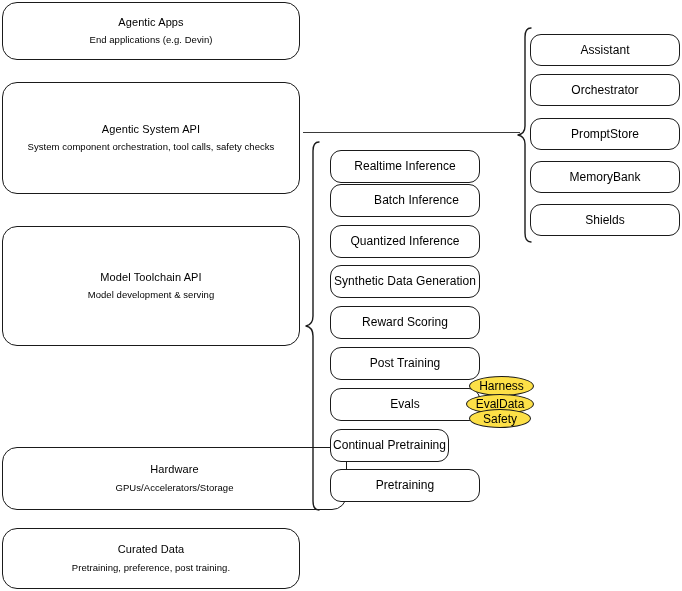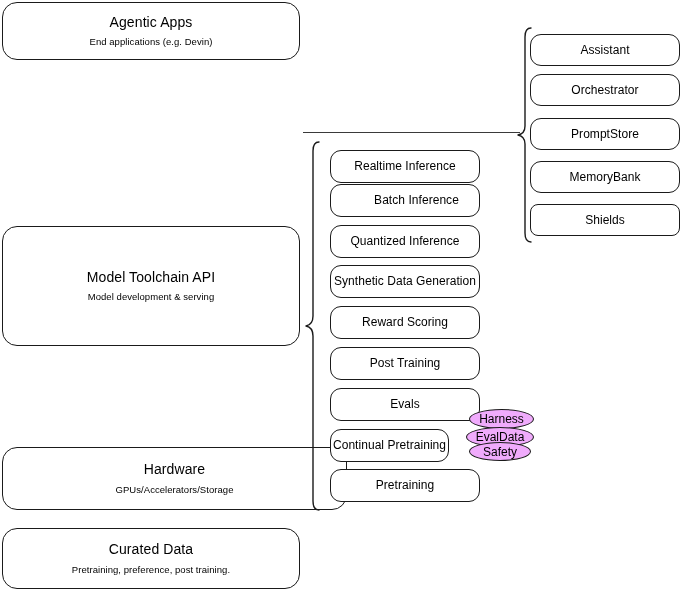--- a/index.html
+++ b/index.html
@@ -30,21 +30,21 @@
     flex-direction: column;
     align-items: center;
     justify-content: center;
     text-align: center;
     line-height: 1.25;
   }
 
   
   .layer-box { border-radius: 15px; }
   .layer-title {
-    font-size: 14px;
+    font-size: 11px;
     color: #000;
     letter-spacing: 0.1px;
   }
   .layer-sub {
     font-size: 9.5px;
     color: #000;
     margin-top: 5px;
     letter-spacing: 0.05px;
   }
 
@@ -59,26 +59,25 @@
     letter-spacing: 0.05px;
     white-space: nowrap;
   }
 
   
   .pill {
     position: absolute;
     box-sizing: border-box;
     border: 1.3px solid #1a1a1a;
     border-radius: 50%;
-    background: #f0abfc;
+    background: #fde047;
     display: flex;
     align-items: center;
     justify-content: center;
     z-index: 6;
-    margin-top: 33px;
   }
   .pill-label {
     font-size: 12px;
     color: #000;
     white-space: nowrap;
   }
 
   
   .connector-line {
     position: absolute;
@@ -103,20 +102,24 @@
 </head>
 <body>
 
 <div id="canvas">
 
   <div class="box layer-box" style="left:2px; top:2px; width:298px; height:58px;">
     <div class="layer-title">Agentic Apps</div>
     <div class="layer-sub">End applications (e.g. Devin)</div>
   </div>
 
+  <div class="box layer-box" style="left:2px; top:82px; width:298px; height:112px;">
+    <div class="layer-title">Agentic System API</div>
+    <div class="layer-sub">System component orchestration, tool calls, safety checks</div>
+  </div>
 
   <div class="box layer-box" style="left:2px; top:226px; width:298px; height:120px;">
     <div class="layer-title">Model Toolchain API</div>
     <div class="layer-sub">Model development &amp; serving</div>
   </div>
 
 
   <div class="box layer-box" style="left:2px; top:447px; width:345px; height:63px;text-align:right;">
     <div class="layer-title">Hardware</div>
     <div class="layer-sub">GPUs/Accelerators/Storage</div>
@@ -206,17 +209,17 @@
   </div>
 
   <div class="box item-box" style="left:530px; top:118px; width:150px; height:32px;">
     <div class="item-label">PromptStore</div>
   </div>
 
   <div class="box item-box" style="left:530px; top:161px; width:150px; height:32px;align-items:center;">
     <div class="item-label">MemoryBank</div>
   </div>
 
-  <div class="box item-box" style="left:530px; top:204px; width:150px; height:32px;border-radius:8px;">
+  <div class="box item-box" style="left:530px; top:204px; width:150px; height:32px;">
     <div class="item-label">Shields</div>
   </div>
 
 </div>
 
 </body></html>

